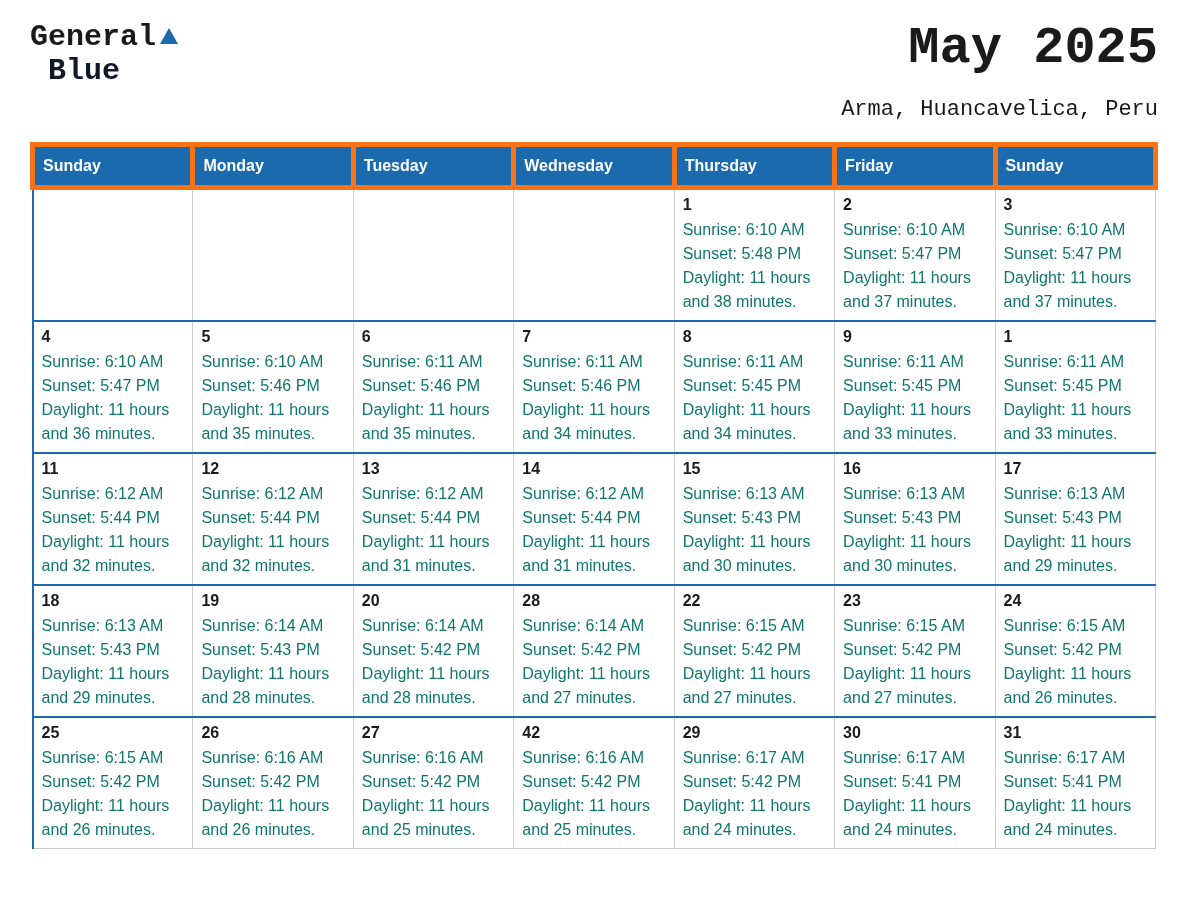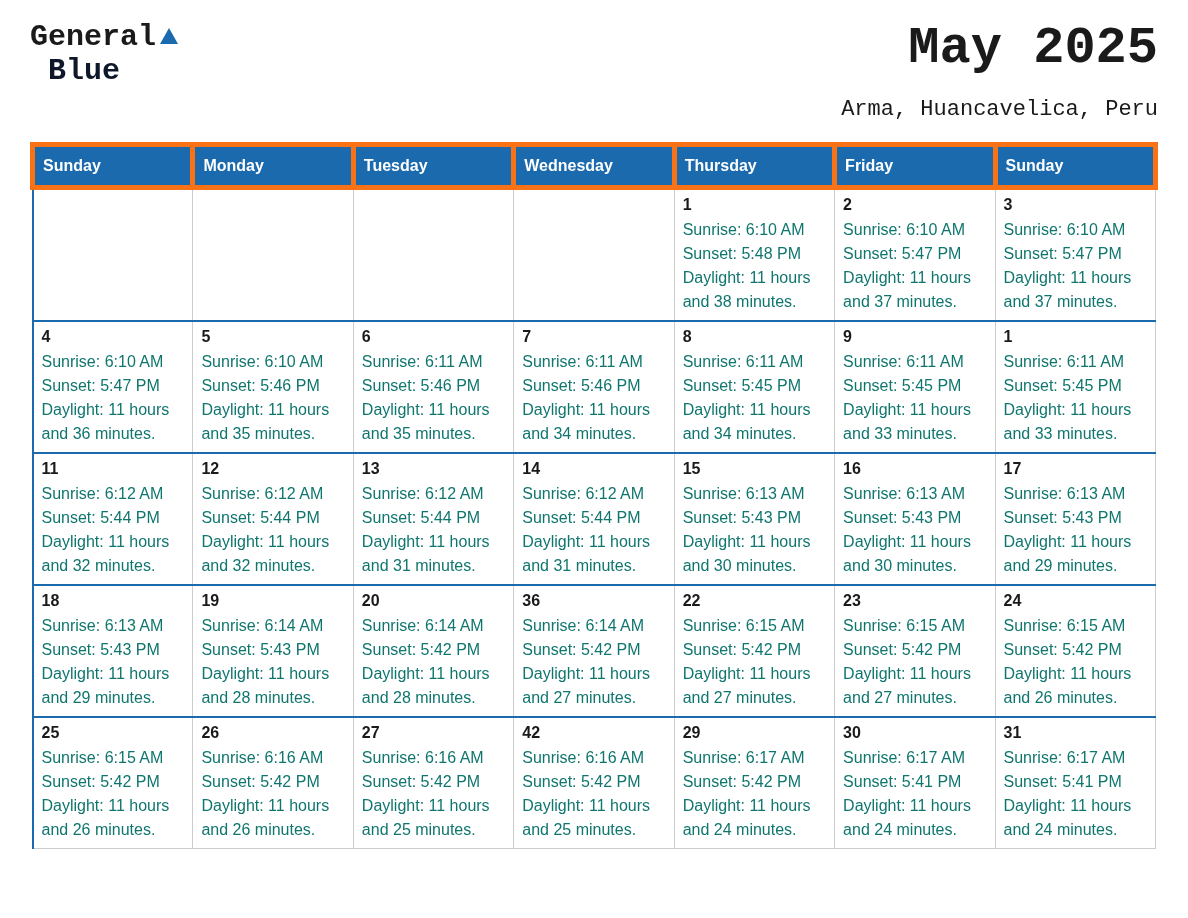--- a/index.html
+++ b/index.html
@@ -264,21 +264,21 @@
 and 28 minutes.</div>
         </td>
         <td>
           <div class="day-number">20</div>
           <div class="day-info" style="white-space: pre-line;">Sunrise: 6:14 AM
 Sunset: 5:42 PM
 Daylight: 11 hours
 and 28 minutes.</div>
         </td>
         <td>
-          <div class="day-number">36</div>
+          <div class="day-number">28</div>
           <div class="day-info" style="white-space: pre-line;">Sunrise: 6:14 AM
 Sunset: 5:42 PM
 Daylight: 11 hours
 and 27 minutes.</div>
         </td>
         <td>
           <div class="day-number">22</div>
           <div class="day-info" style="white-space: pre-line;">Sunrise: 6:15 AM
 Sunset: 5:42 PM
 Daylight: 11 hours

